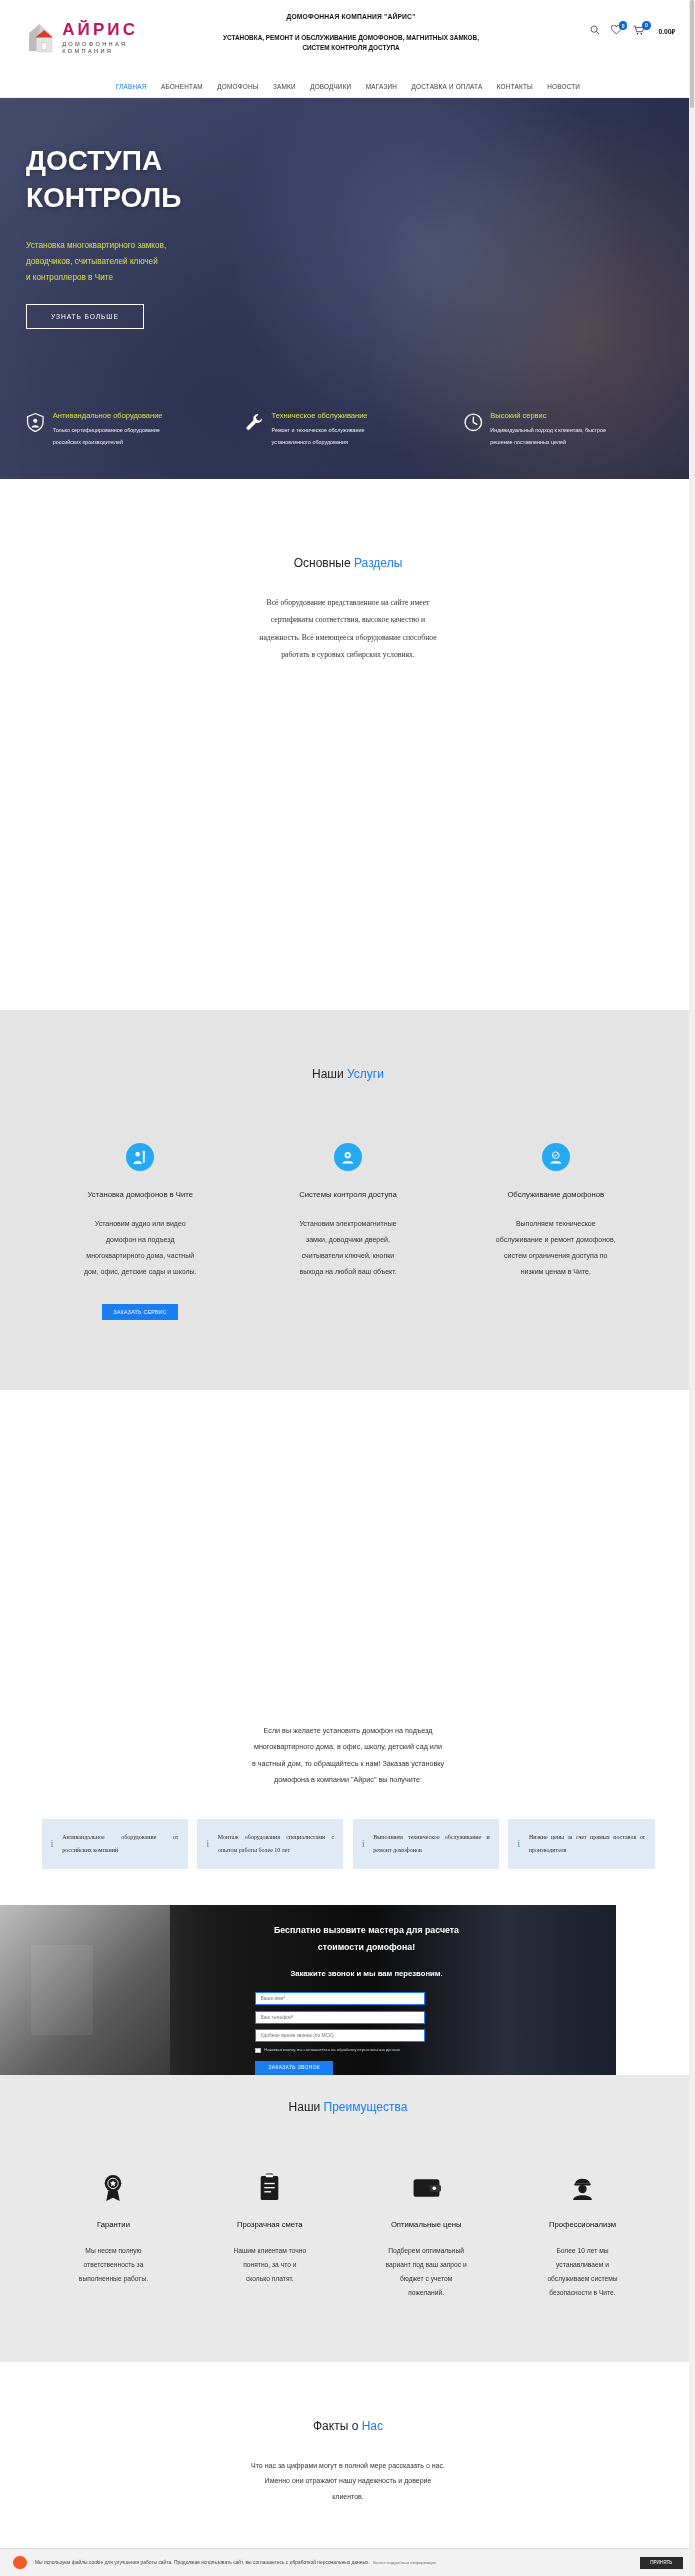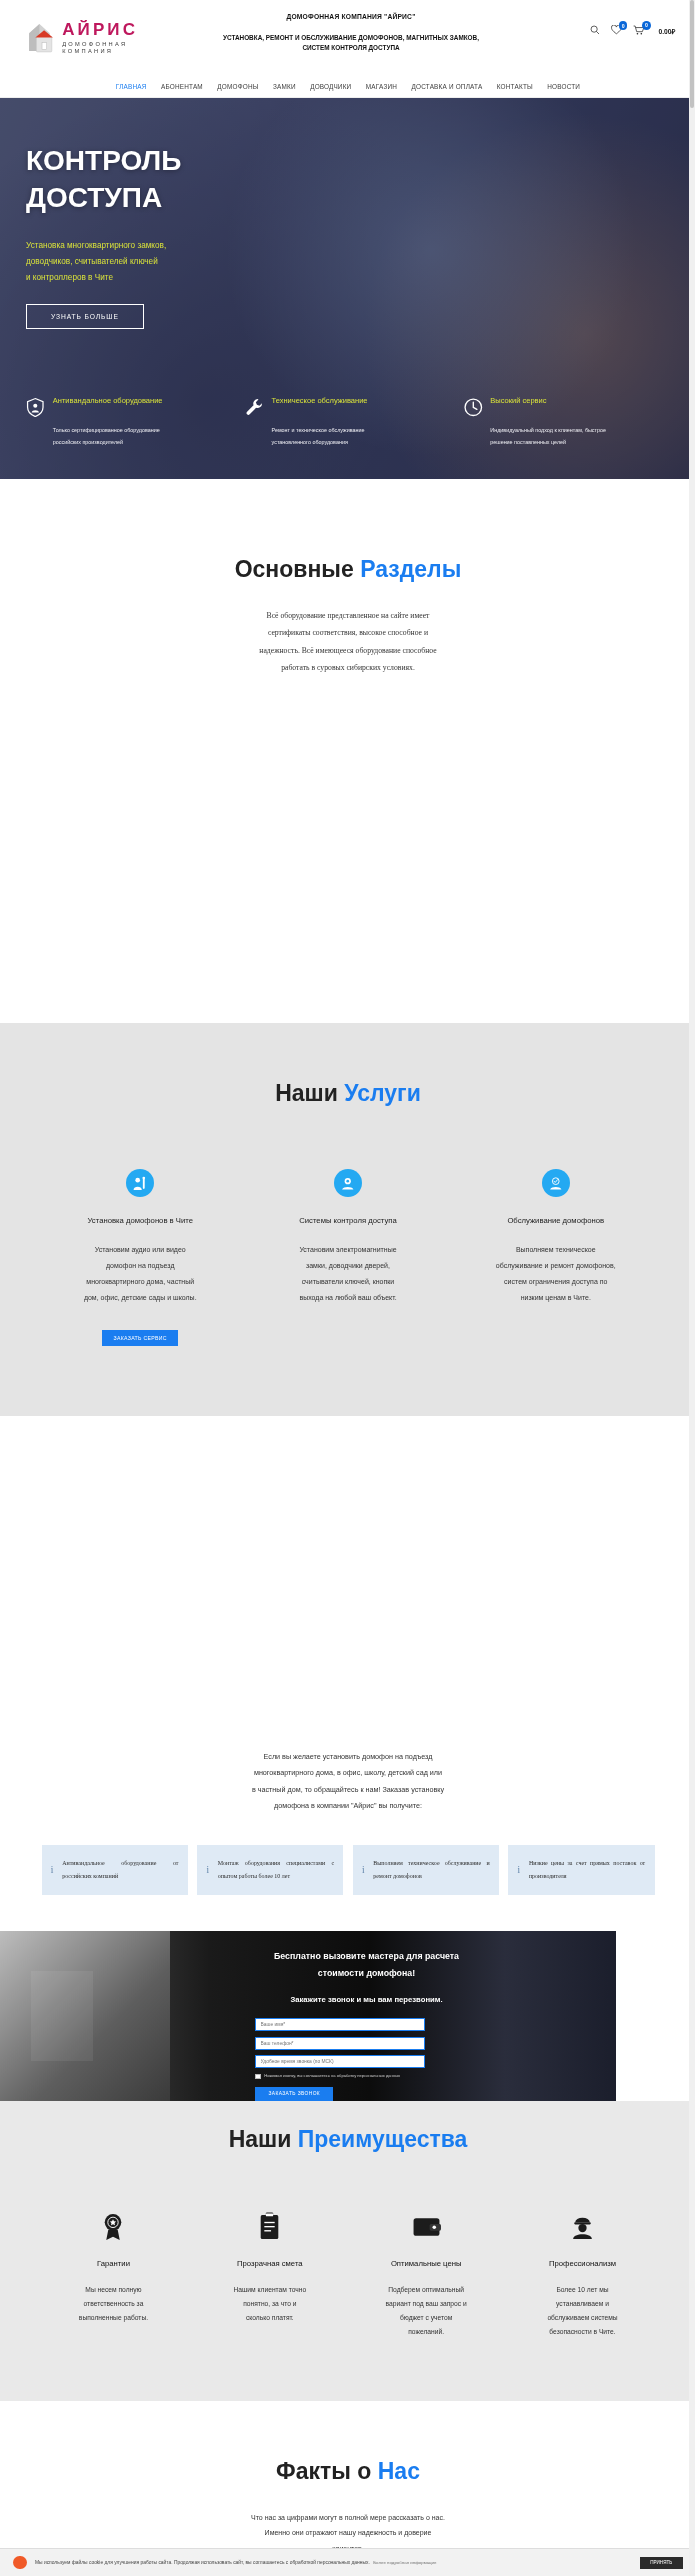--- a/index.html
+++ b/index.html
@@ -81,26 +81,26 @@
     border:1px solid #fff; color:#fff; font-size:6.7px; letter-spacing:0.9px;
     background:transparent; cursor:pointer; font-family:inherit;
   }
 
   .hero-features {
     position:absolute; bottom:30px; left:0; width:696px;
     display:flex; padding:0 25px; gap:10.3px;
   }
   .hf { flex:1; display:flex; align-items:flex-start; gap:7.2px; }
   .hf-icon { width:20.6px; height:20.6px; flex:0 0 20.6px; margin-top:1px; }
-  .hf-title { font-size:7.5px; color:#d9e23a; margin-bottom:19px; }
+  .hf-title { font-size:7.5px; color:#d9e23a; margin-bottom:4px; }
   .hf-desc { font-size:5.4px; color:#f0f0f5; line-height:2.35; }
 
   
   .sec-sections { width:696px; background:#fff; padding:77px 0 46px; text-align:center; }
-  .sec-h { font-size:23px; font-weight:bold; color:#222; }
+  .sec-h { font-size:12px; font-weight:normal; color:#222; }
   .sec-h .accent { color:#1a7df0; }
   .sec-lead {
     margin:24px auto 12px; max-width:252px; font-family:"Liberation Serif", serif;
     font-size:7.7px; color:#333; line-height:2.25;
   }
   .cat-spacer { height:289px; }
 
   
   .sec-services { width:696px; background:#e4e4e4; padding:57px 0 70px; text-align:center; }
   .svc-grid { display:flex; width:613px; margin:62px auto 0; gap:10.3px;justify-content:space-between; }
@@ -262,22 +262,22 @@
   <a href="#">КОНТАКТЫ</a>
   <a href="#">НОВОСТИ</a>
 </nav>
 
 <section class="hero">
   <div class="hero-img-sim"></div>
   <div class="hero-dark"></div>
 
   <div class="hero-inner">
     <h1 class="hero-title">
+      <div>ДОСТУПА</div>
       <div>КОНТРОЛЬ</div>
-      <div>ДОСТУПА</div>
     </h1>
     <div class="hero-sub">
       <div>Установка многоквартирного замков,</div>
       <div>доводчиков, считывателей ключей</div>
       <div>и контроллеров в Чите</div>
     </div>
     <button class="hero-btn">УЗНАТЬ БОЛЬШЕ</button>
   </div>
 
   <div class="hero-features">
@@ -332,21 +332,21 @@
 
   </div>
 </section>
 
 <section class="sec-sections">
   <h2 class="sec-h">
     <span>Основные </span><span class="accent">Разделы</span>
   </h2>
   <div class="sec-lead">
     <div>Всё оборудование представленное на сайте имеет</div>
-    <div>сертификаты соответствия, высокое способное и</div>
+    <div>сертификаты соответствия, высокое качество и</div>
     <div>надежность. Всё имеющееся оборудование способное</div>
     <div>работать в суровых сибирских условиях.</div>
   </div>
   <div class="cat-spacer"></div>
 </section>
 
 <section class="sec-services">
   <h2 class="sec-h">
     <span>Наши </span><span class="accent">Услуги</span>
   </h2>

